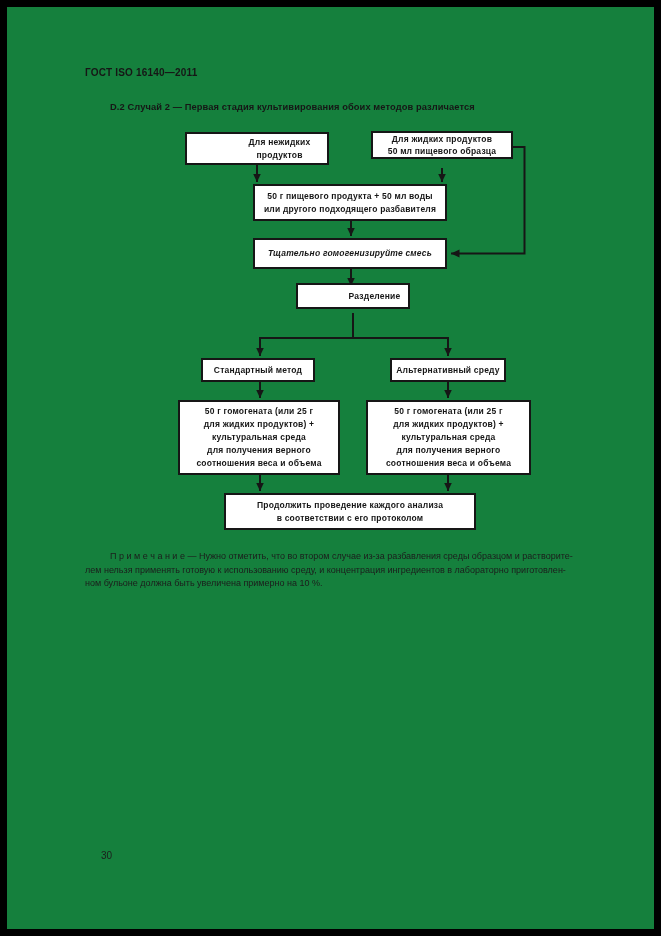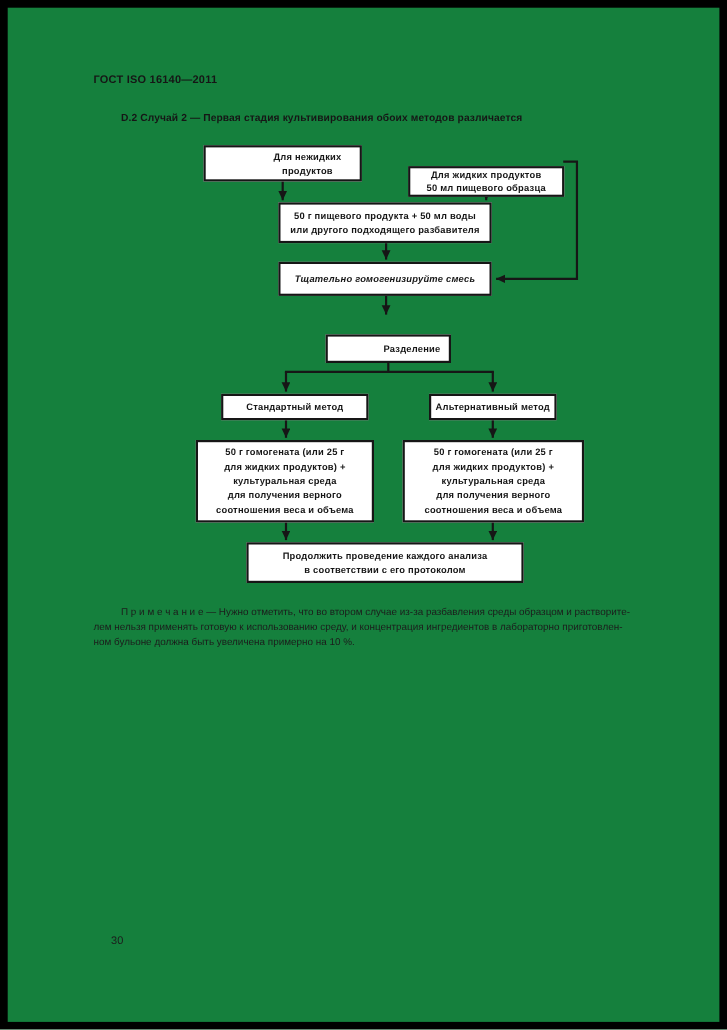--- a/index.html
+++ b/index.html
@@ -45,25 +45,25 @@
     text-align: center;
     white-space: pre-line;
     font-size: 8.5px;
     font-weight: bold;
     line-height: 12.5px;
     letter-spacing: 0.2px;
     color: #161616;
     padding: 1px 3px;
   }
   .b-nonliquid   { left: 178px; top: 125px; width: 144px; height: 33px; padding-left: 48px; }
-  .b-liquid      { left: 364px; top: 124px; width: 142px; height: 28px; margin-top: 20px; }
+  .b-liquid      { left: 364px; top: 124px; width: 142px; height: 28px; }
   .b-mix         { left: 246px; top: 177px; width: 194px; height: 37px; }
   .b-homogenize  { left: 246px; top: 231px; width: 194px; height: 31px; font-style: italic; }
-  .b-division    { left: 289px; top: 297px; width: 114px; height: 26px; padding-left: 46px; }
-  .b-standard    { left: 194px; top: 351px; width: 134px; height: 24px; text-align: center; }
+  .b-division    { left: 289px; top: 276px; width: 114px; height: 26px; padding-left: 46px; }
+  .b-standard    { left: 194px; top: 351px; width: 114px; height: 24px; text-align: center; }
   .b-alternative { left: 383px; top: 351px; width: 116px; height: 24px; }
   .b-std-detail  { left: 171px; top: 393px; width: 162px; height: 75px; line-height: 13px; }
   .b-alt-detail  { left: 359px; top: 393px; width: 165px; height: 75px; line-height: 13px; }
   .b-continue    { left: 217px; top: 486px; width: 252px; height: 37px; }
   .note {
     position: absolute;
     left: 78px; top: 543px;
     width: 510px;
     font-size: 9px;
     line-height: 13.5px;
@@ -110,21 +110,21 @@
   </svg>
 
   <div class="fbox b-nonliquid">Для нежидких продуктов</div>
   <div class="fbox b-liquid">Для жидких продуктов
 50 мл пищевого образца</div>
   <div class="fbox b-mix">50 г пищевого продукта + 50 мл воды
 или другого подходящего разбавителя</div>
   <div class="fbox b-homogenize">Тщательно гомогенизируйте смесь</div>
   <div class="fbox b-division">Разделение</div>
   <div class="fbox b-standard">Стандартный метод</div>
-  <div class="fbox b-alternative">Альтернативный метод</div>
+  <div class="fbox b-alternative">Альтернативный среду</div>
   <div class="fbox b-std-detail">50 г гомогената (или 25 г
 для жидких продуктов) +
 культуральная среда
 для получения верного
 соотношения веса и объема</div>
   <div class="fbox b-alt-detail">50 г гомогената (или 25 г
 для жидких продуктов) +
 культуральная среда
 для получения верного
 соотношения веса и объема</div>

